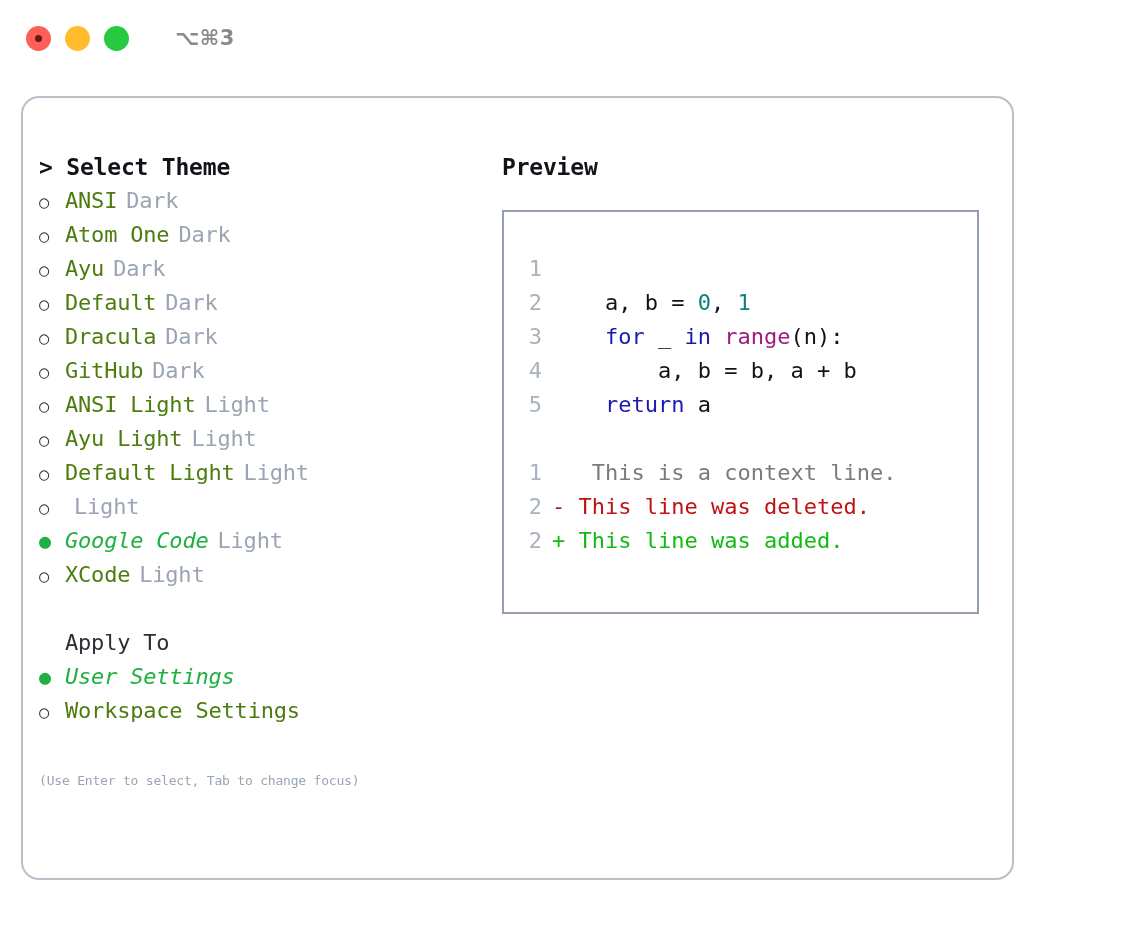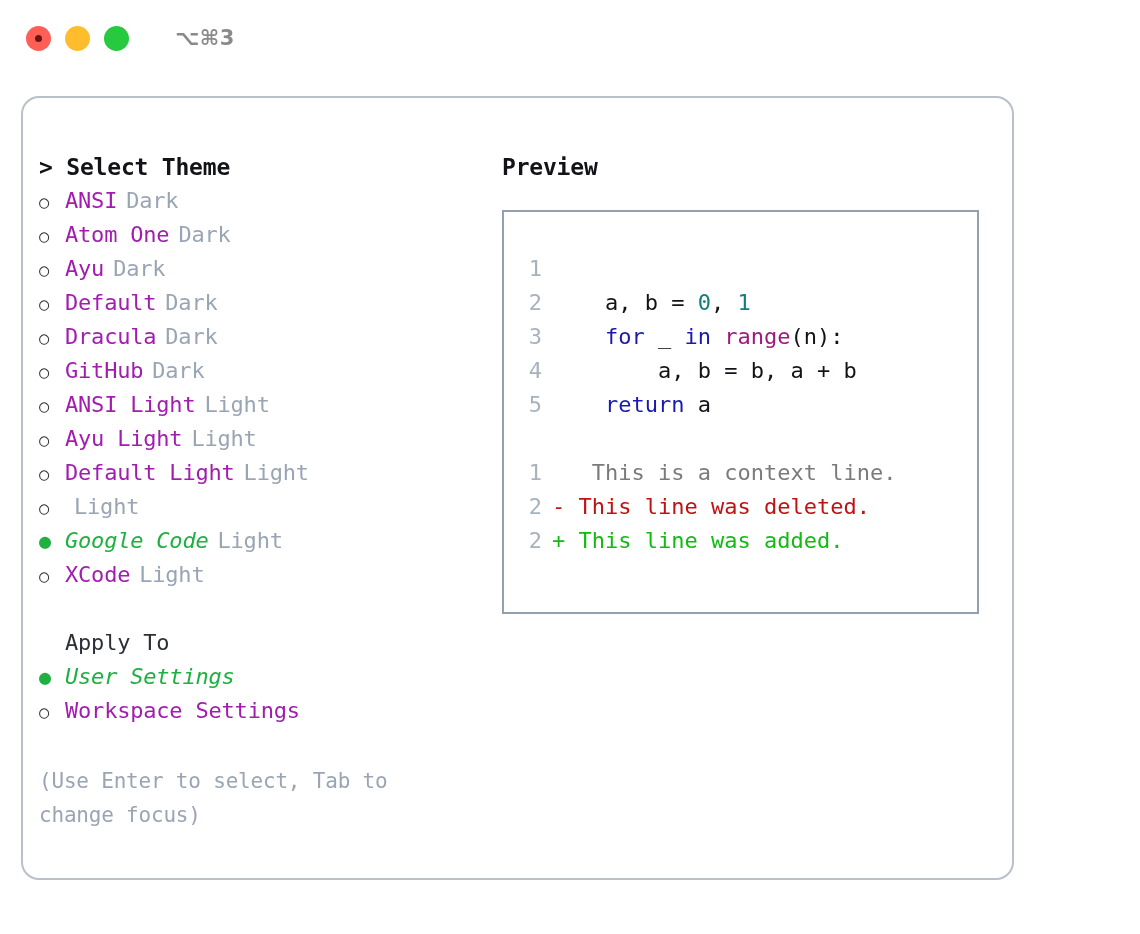--- a/index.html
+++ b/index.html
@@ -113,41 +113,41 @@
   }
   .bullet {
     width: 26px;
     flex: 0 0 26px;
     font-size: 17px;
     color: #2b2f36;
     line-height: 34px;
   }
   .bullet.filled  { color: #1eb040; font-size: 20px; }
   .bullet.blank   { color: transparent; }
-  .opt-label { color: #a21caf; }
+  .opt-label { color: #4d7c0f; }
   .opt-label.sel { color: #1eb040; font-style: italic; }
   .opt-tag {
     color: #9aa5b4;
     padding-left: 9px;
   }
   .apply-head {
     font-size: 22px;
     color: #2b2f36;
     white-space: pre;
     line-height: 34px;
     height: 34px;
     display: flex;
     align-items: flex-end;
     letter-spacing: -0.2px;
   }
   .spacer-row { height: 34px; }
   .hint {
     margin-top: 36px;
     color: #9aa5b4;
-    font-size: 21px;
+    font-size: 13px;
     line-height: 34px;
     width: 420px;
     letter-spacing: -0.2px;
   }
 
   
   .right-col {
     padding: 52px 0 0 9px;
     box-sizing: border-box;
     flex: 1;

